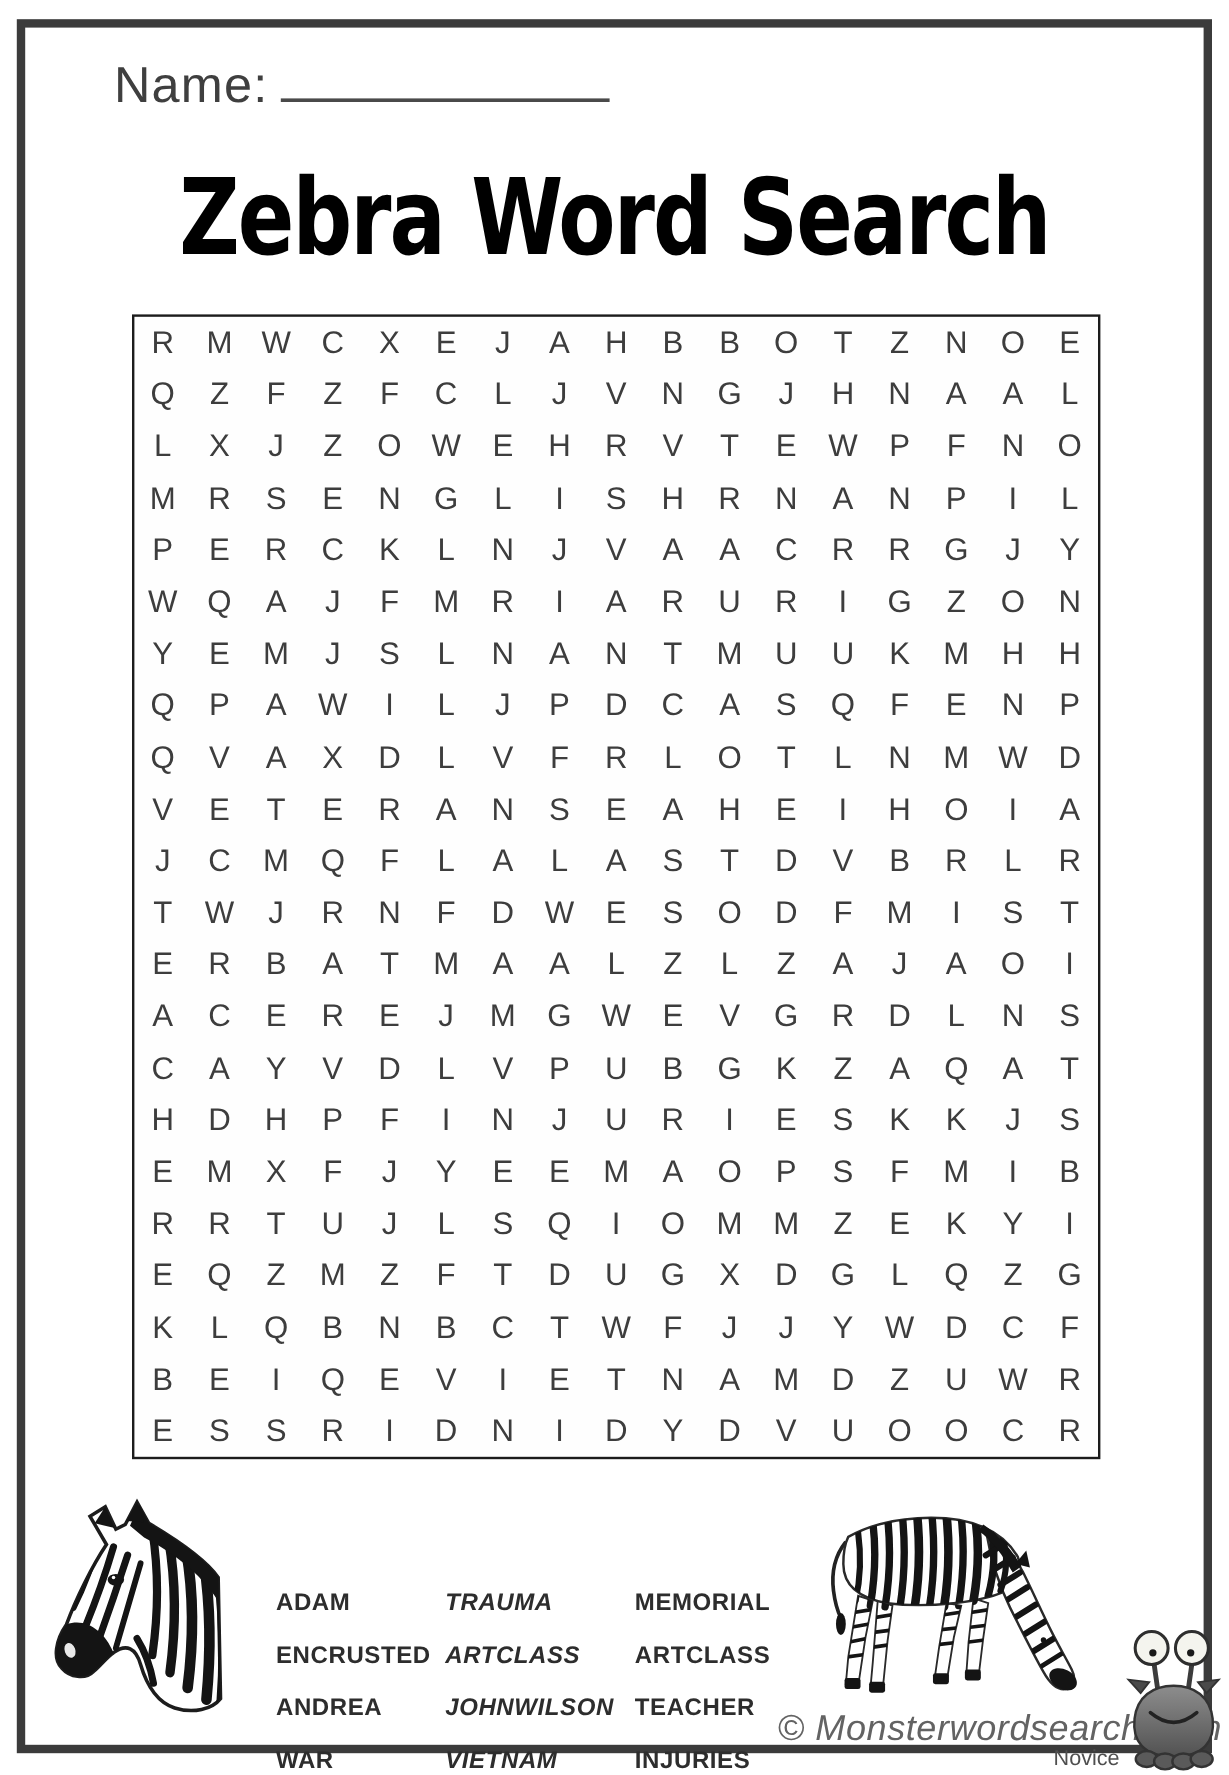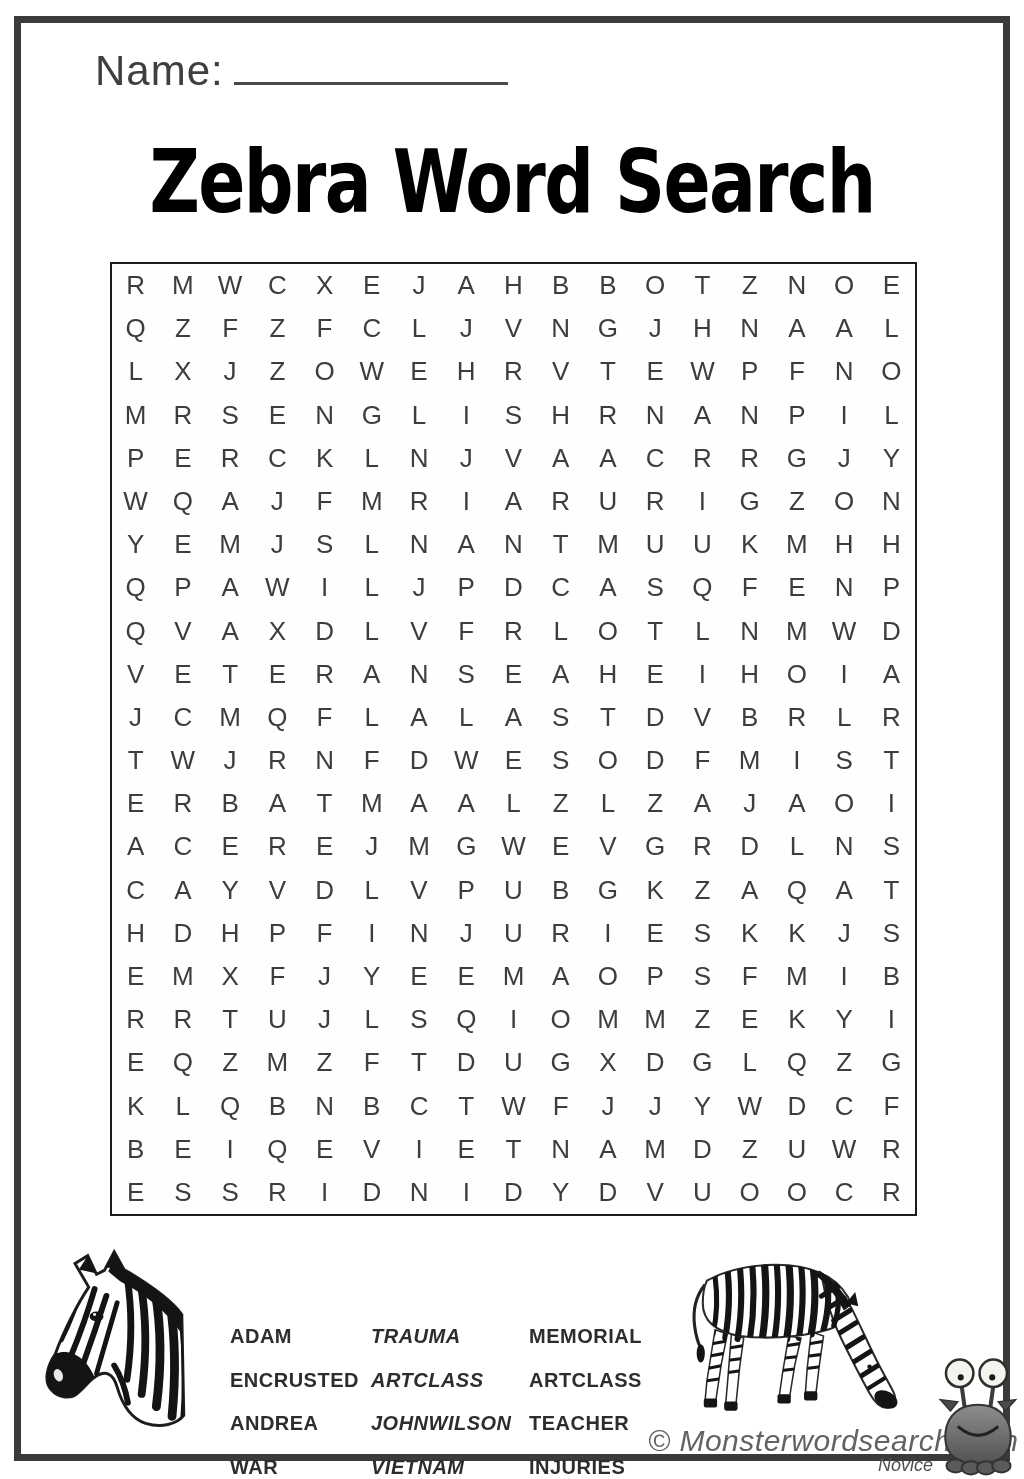--- a/index.html
+++ b/index.html
@@ -35,21 +35,21 @@
   .word-col.c3 { left:529px; }
   .word {
     height:43.5px; display:flex; align-items:center;
     font-size:20px; font-weight:bold; color:#2d2d2d; letter-spacing:0.5px;
   }
   .credit {
     position:absolute; left:648px; top:1424px; font-size:30px; font-style:italic;
     color:#636363; letter-spacing:0.5px; white-space:nowrap;
   }
   .novice {
-    position:absolute; left:878px; top:1455px; font-size:18px; font-style:italic; color:#4f4f4f;
+    position:absolute; left:878px; top:1455px; font-size:18px; color:#4f4f4f;
   }
   .zebra-head   { position:absolute; left:26px;  top:1242px; width:196px; height:196px; }
   .grazing-zebra{ position:absolute; left:668px; top:1250px; width:266px; height:174px; }
   .monster      { position:absolute; left:932px; top:1354px; width:92px;  height:122px; }
   svg { display:block; width:100%; height:100%; }
 </style>
 </head>
 <body>
 
 <div class="frame"></div>

